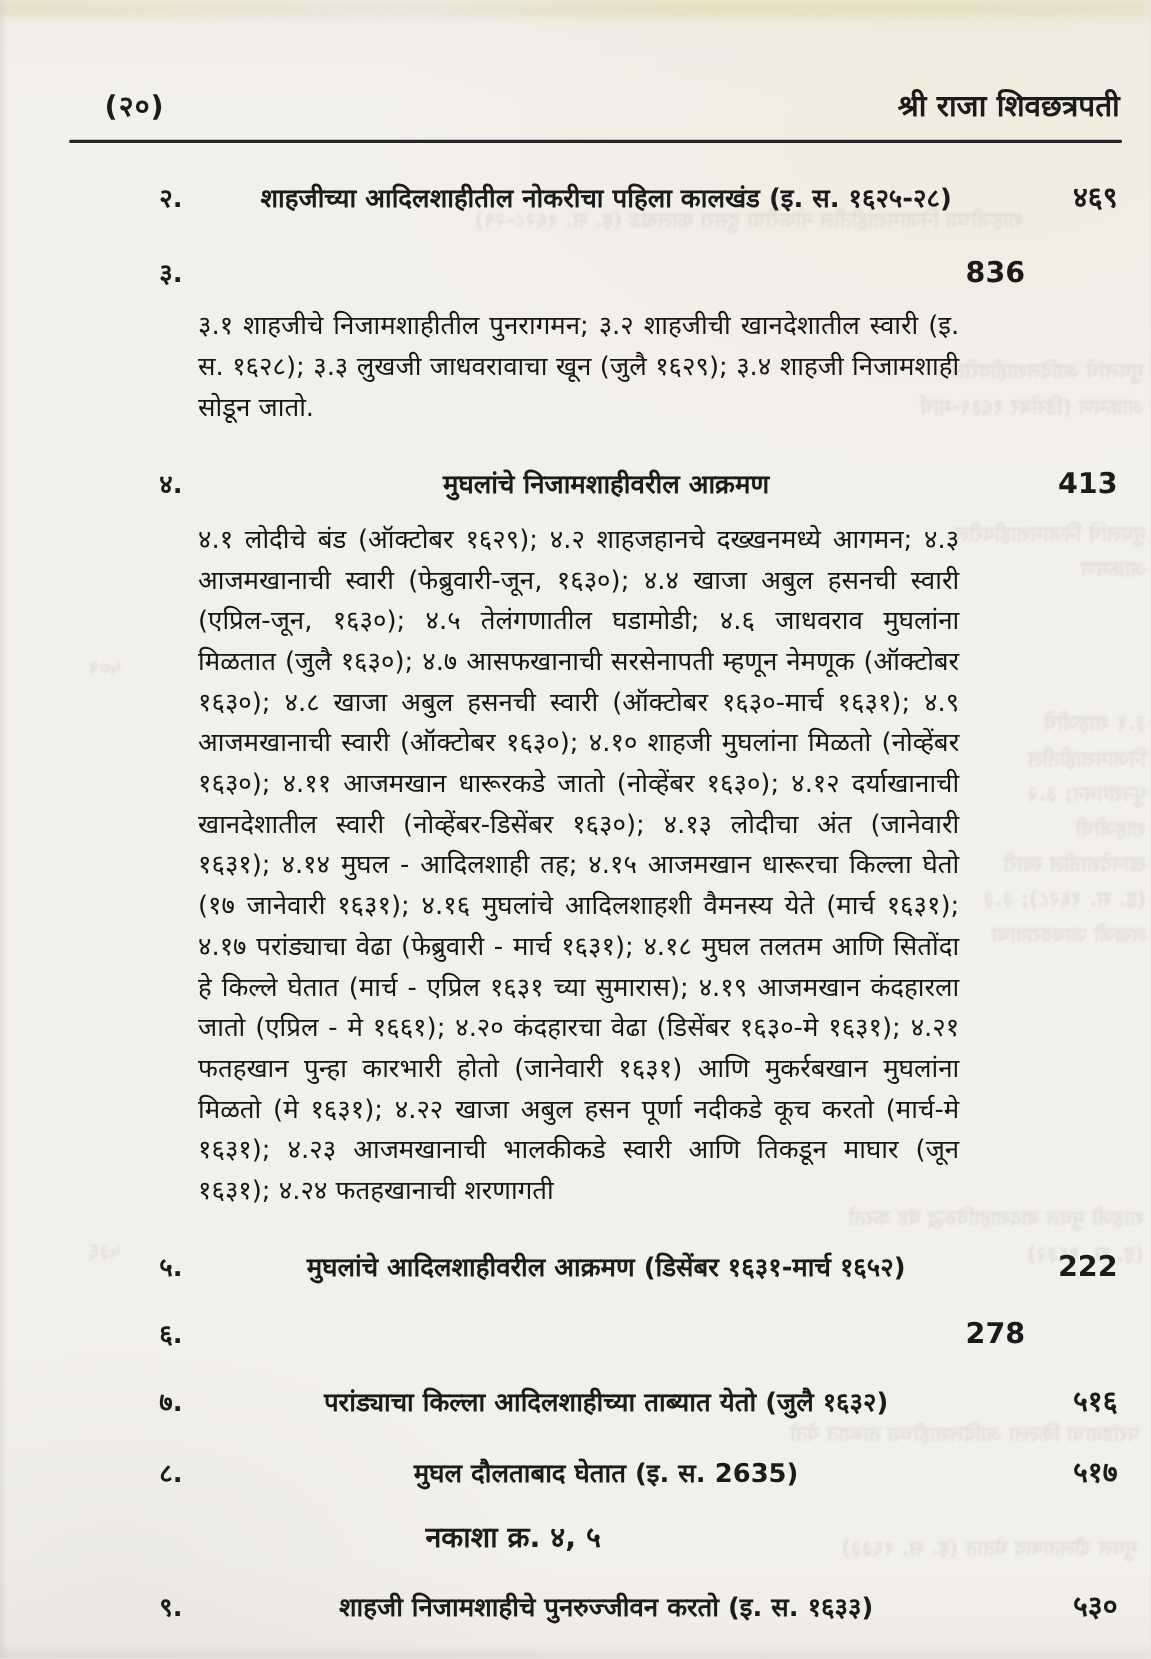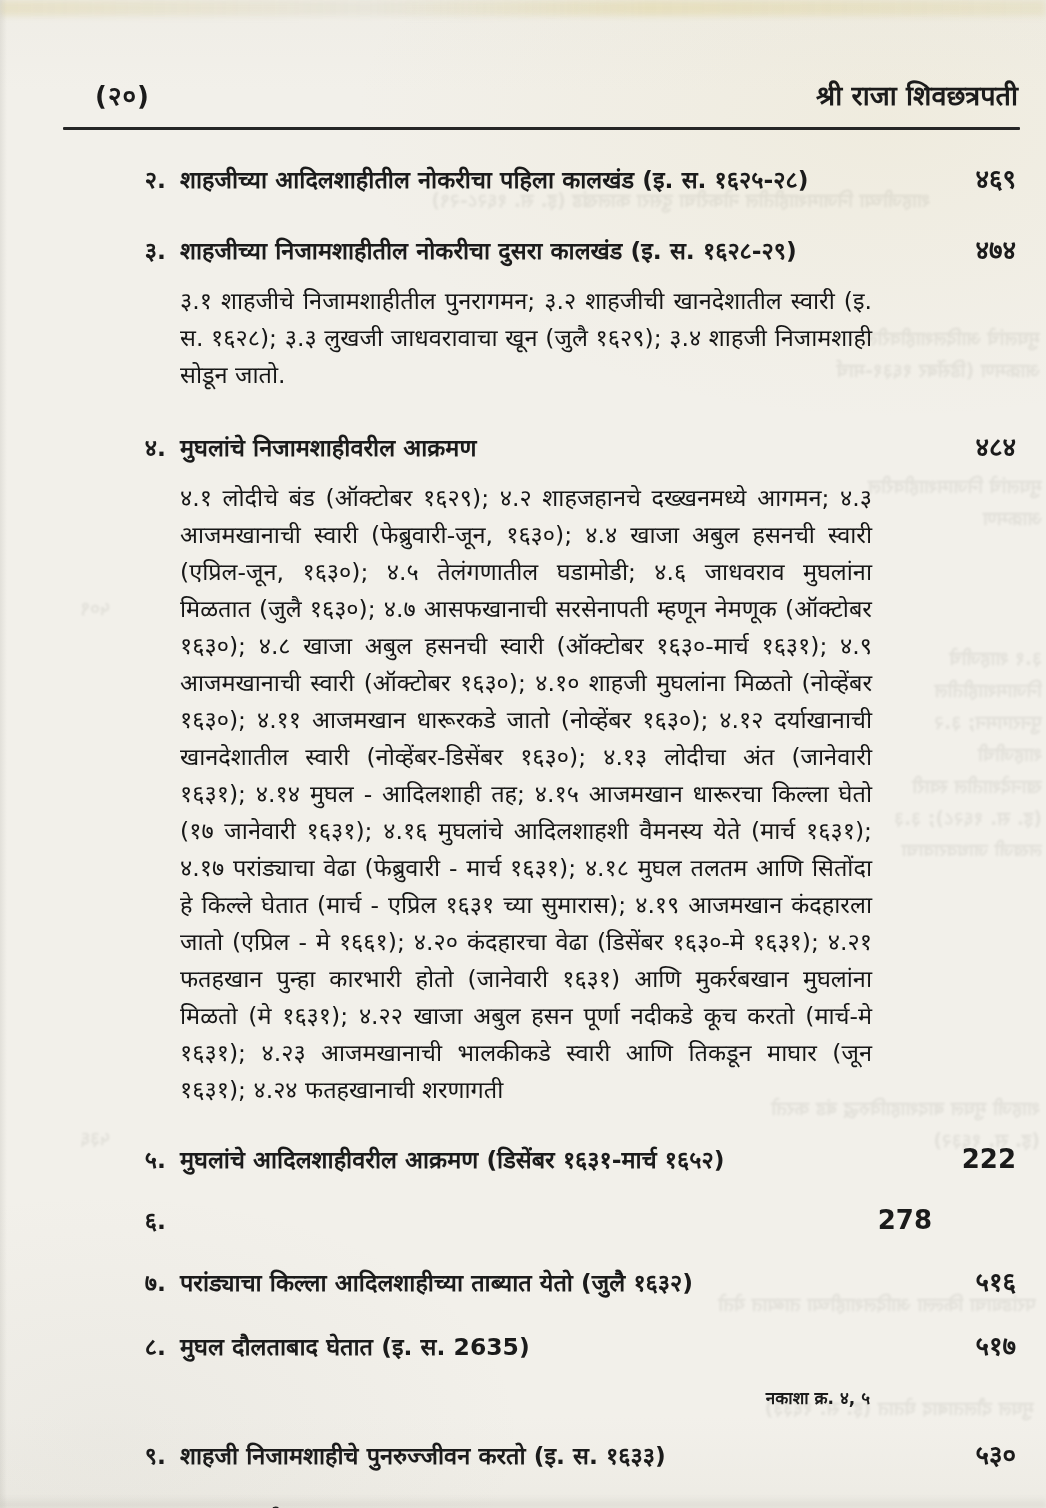--- a/index.html
+++ b/index.html
@@ -31,25 +31,25 @@
   .header { display:flex; justify-content:space-between; align-items:flex-end;
     padding:76px 28px 0 95px; }
   .folio { font-size:26px; font-weight:bold; letter-spacing:1px; }
   .running-title { font-size:27px; font-weight:bold;text-align:right; }
   .rule { height:3px; background:#262626; margin:14px 26px 0 63px; border-radius:1px; }
 
   .toc { margin:30px 30px 0 63px; }
   .entry { display:grid; grid-template-columns:117px 1fr 84px; align-items:baseline;
     margin-top:27px; }
   .entry .num { text-align:right; padding-right:14px; font-size:23.5px; font-weight:bold; }
-  .entry .title { font-size:23.5px; font-weight:bold; line-height:34px; padding-right:10px; }
+  .entry .title { font-size:23.5px; font-weight:bold; line-height:34px; padding-right:10px;text-align:center; }
   .entry .pagenum { text-align:right; font-size:26px; font-weight:bold; }
   .sub { margin:15px 0 4px 117px; max-width:692px;
     font-size:23.5px; font-weight:normal; line-height:37px; text-align:justify; color:#161616; }
-  .map-note { margin:22px 146px 6px 0; text-align:right; font-size:17px; font-weight:bold; }
+  .map-note { margin:22px 146px 6px 0; text-align:center; font-size:26px; font-weight:bold; }
   .gap-lg { margin-top:34px; }
 </style>
 </head>
 <body>
 
 <div class="page">
 
   <div class="tint-top"></div>
   <div class="tint-bottom"></div>
   <div class="edge-left"></div>
@@ -73,29 +73,28 @@
   <div class="toc">
 
     <div class="entry">
       <span class="num">२.</span>
       <span class="title">शाहजीच्या आदिलशाहीतील नोकरीचा पहिला कालखंड (इ. स. १६२५-२८)</span>
       <span class="pagenum">४६९</span>
     </div>
 
     <div class="entry gap-lg">
       <span class="num">३.</span>
-      <span class="title">शाहजीच्या निजामशाहीतील नोकरीचा दुसरा कालखंड (इ. स. १६२८-२९)</span>
-      <span class="pagenum">४७४</span>
+      <span class="pagenum">836</span>
     </div>
     <div class="sub">३.१ शाहजीचे निजामशाहीतील पुनरागमन; ३.२ शाहजीची खानदेशातील स्वारी (इ. स. १६२८); ३.३ लुखजी जाधवरावाचा खून (जुलै १६२९); ३.४ शाहजी निजामशाही सोडून जातो.</div>
 
     <div class="entry gap-lg">
       <span class="num">४.</span>
       <span class="title">मुघलांचे निजामशाहीवरील आक्रमण</span>
-      <span class="pagenum">४८४</span>
+      <span class="pagenum">413</span>
     </div>
     <div class="sub">४.१ लोदीचे बंड (ऑक्टोबर १६२९); ४.२ शाहजहानचे दख्खनमध्ये आगमन; ४.३ आजमखानाची स्वारी (फेब्रुवारी-जून, १६३०); ४.४ खाजा अबुल हसनची स्वारी (एप्रिल-जून, १६३०); ४.५ तेलंगणातील घडामोडी; ४.६ जाधवराव मुघलांना मिळतात (जुलै १६३०); ४.७ आसफखानाची सरसेनापती म्हणून नेमणूक (ऑक्टोबर १६३०); ४.८ खाजा अबुल हसनची स्वारी (ऑक्टोबर १६३०-मार्च १६३१); ४.९ आजमखानाची स्वारी (ऑक्टोबर १६३०); ४.१० शाहजी मुघलांना मिळतो (नोव्हेंबर १६३०); ४.११ आजमखान धारूरकडे जातो (नोव्हेंबर १६३०); ४.१२ दर्याखानाची खानदेशातील स्वारी (नोव्हेंबर-डिसेंबर १६३०); ४.१३ लोदीचा अंत (जानेवारी १६३१); ४.१४ मुघल - आदिलशाही तह; ४.१५ आजमखान धारूरचा किल्ला घेतो (१७ जानेवारी १६३१); ४.१६ मुघलांचे आदिलशाहशी वैमनस्य येते (मार्च १६३१); ४.१७ परांड्याचा वेढा (फेब्रुवारी - मार्च १६३१); ४.१८ मुघल तलतम आणि सितोंदा हे किल्ले घेतात (मार्च - एप्रिल १६३१ च्या सुमारास); ४.१९ आजमखान कंदहारला जातो (एप्रिल - मे १६६१); ४.२० कंदहारचा वेढा (डिसेंबर १६३०-मे १६३१); ४.२१ फतहखान पुन्हा कारभारी होतो (जानेवारी १६३१) आणि मुकर्रबखान मुघलांना मिळतो (मे १६३१); ४.२२ खाजा अबुल हसन पूर्णा नदीकडे कूच करतो (मार्च-मे १६३१); ४.२३ आजमखानाची भालकीकडे स्वारी आणि तिकडून माघार (जून १६३१); ४.२४ फतहखानाची शरणागती</div>
 
     <div class="entry gap-lg">
       <span class="num">५.</span>
       <span class="title">मुघलांचे आदिलशाहीवरील आक्रमण (डिसेंबर १६३१-मार्च १६५२)</span>
       <span class="pagenum">222</span>
     </div>
 
     <div class="entry">

